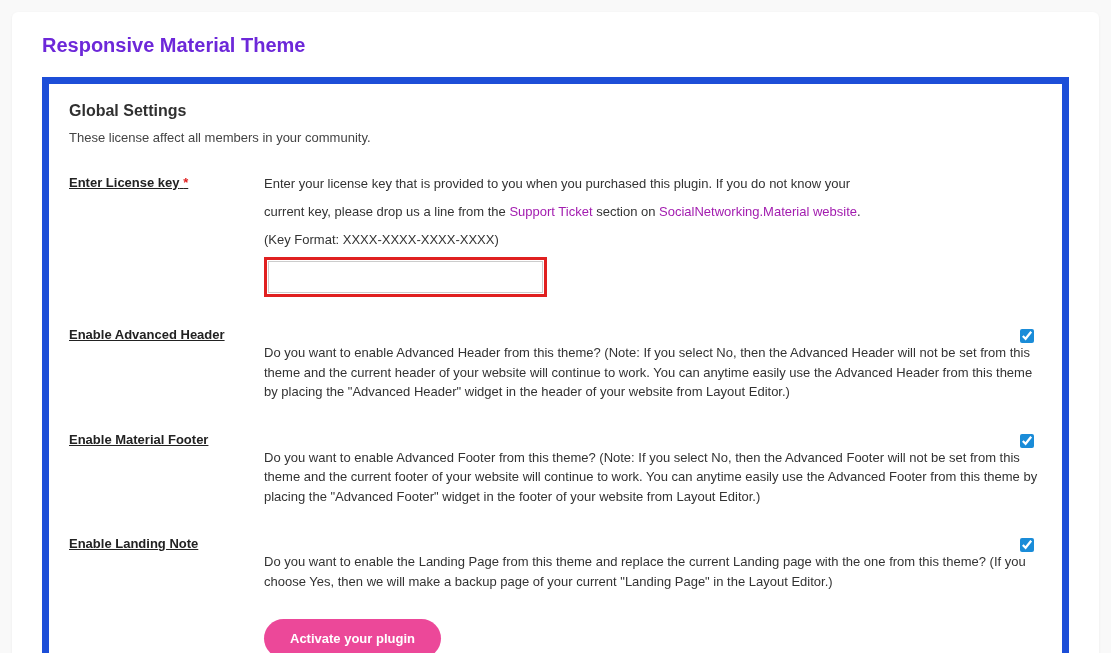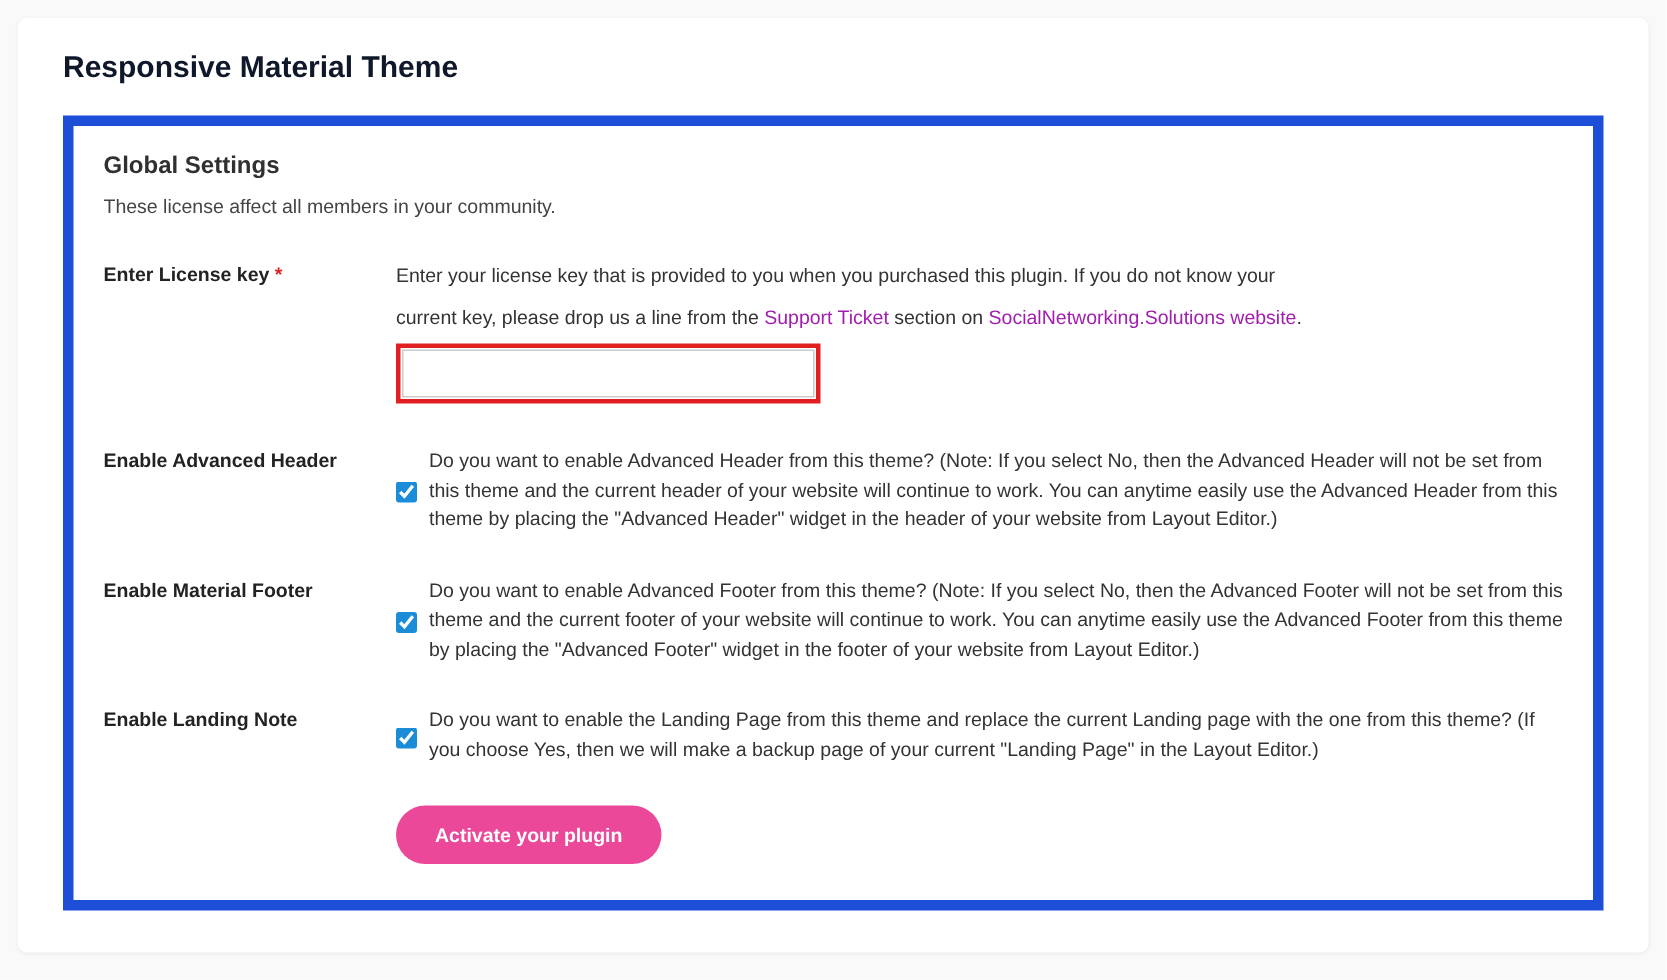--- a/index.html
+++ b/index.html
@@ -1,30 +1,30 @@
 <!DOCTYPE html>
 <html><head>
   <meta charset="utf-8">
   <style>
     *{box-sizing:border-box;margin:0;padding:0;}
     body{font-family:Verdana,Geneva,sans-serif;font-size:13px;color:#333;background:#f9f9f9;padding:12px;}
     .card{background:#fff;border-radius:6px;box-shadow:0 1px 3px rgba(0,0,0,0.06);padding:22px 30px 28px;}
-    h1{font-size:20px;font-weight:bold;color:#0f172a;margin-bottom:20px;}
+    h1{font-size:20px;font-weight:bold;color:#6d28d9;margin-bottom:20px;}
     .panel{border:7px solid #1d4ed8;padding:18px 20px 24px;}
     h2{font-size:16px;font-weight:bold;color:#303030;margin-bottom:10px;}
     .desc{color:#444;margin-bottom:28px;font-size:13px;}
     .field{display:flex;align-items:flex-start;margin-bottom:28px;}
-    .lbl{flex:0 0 195px;font-weight:bold;font-size:13px;color:#222;padding-top:2px;}
+    .lbl{flex:0 0 195px;font-weight:bold;font-size:13px;color:#222;padding-top:2px;text-decoration:underline;}
     .req{color:#e02020;}
     .val{flex:1;font-size:13px;color:#333;line-height:1.7;}
     .val p{margin-bottom:6px;}
     a{color:#a21caf;text-decoration:none;}
     .inbox{width:283px;height:40px;border:3px solid #e02020;background:#fff;margin-top:6px;position:relative;}
     .inbox input{width:100%;height:100%;border:1px solid #ccc;position:absolute;inset:1px;width:calc(100% - 2px);height:calc(100% - 2px);padding:4px 6px;font-size:13px;outline:none;}
-    .chk-line{display:flex;align-items:center;}
+    .chk-line{display:flex;align-items:flex-end;flex-direction:column;}
     .chk-line input[type=checkbox]{margin-top:4px;margin-right:8px;accent-color:#1a8cd8;width:14px;height:14px;flex-shrink:0;}
     .chk-text{flex:1;line-height:1.5;}
     .btn{background:#ec4899;color:#fff;border:none;border-radius:22px;padding:12px 26px;font-size:13px;font-weight:bold;cursor:pointer;}
     .btn-row{margin-left:195px;}
   </style>
 </head>
 <body>
 
 <div class="card">
   <h1>Responsive Material Theme</h1>
@@ -33,22 +33,23 @@
     <h2>Global Settings</h2>
     <p class="desc">These license affect all members in your community.</p>
 
     <div class="field">
       <div class="lbl">
         <span>Enter License key</span> <span class="req">*</span>
       </div>
       <div class="val">
         <p>Enter your license key that is provided to you when you purchased this plugin. If you do not know your</p>
         <p>
-          <span>current key, please drop us a line from the </span><a href="#">Support Ticket</a><span> section on </span><a href="#">SocialNetworking.Solutions website</a><span>.</span>
+          <span>current key, please drop us a line from the </span><a href="#">Support Ticket</a><span> section on </span><a href="#">SocialNetworking.Material website</a><span>.</span>
         </p>
+        <p>(Key Format: XXXX-XXXX-XXXX-XXXX)</p>
         <div class="inbox">
           <input type="text" value="" style="">
         </div>
       </div>
     </div>
 
     <div class="field">
       <div class="lbl">Enable Advanced Header</div>
       <div class="val">
         <label class="chk-line">

